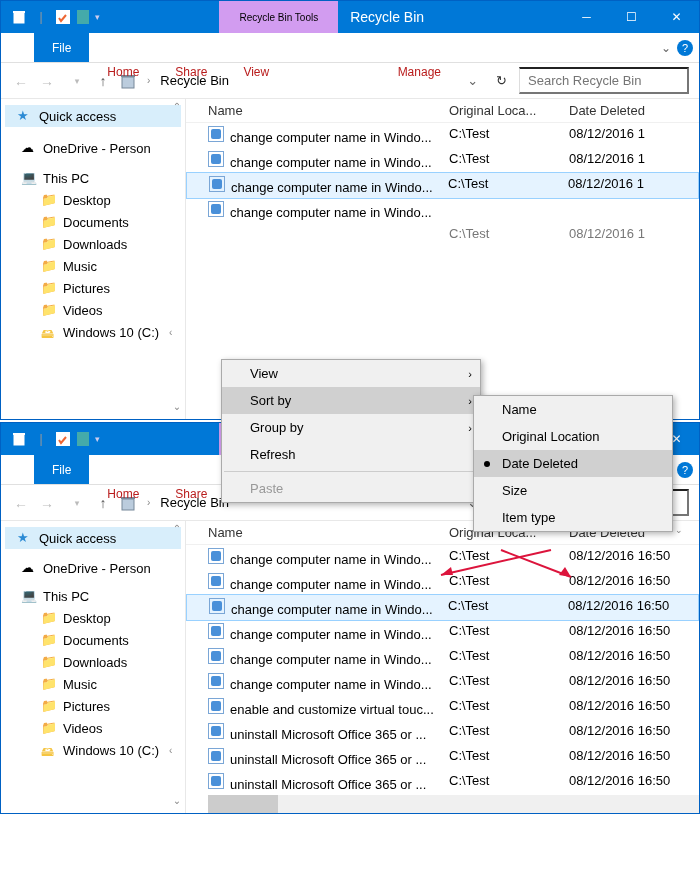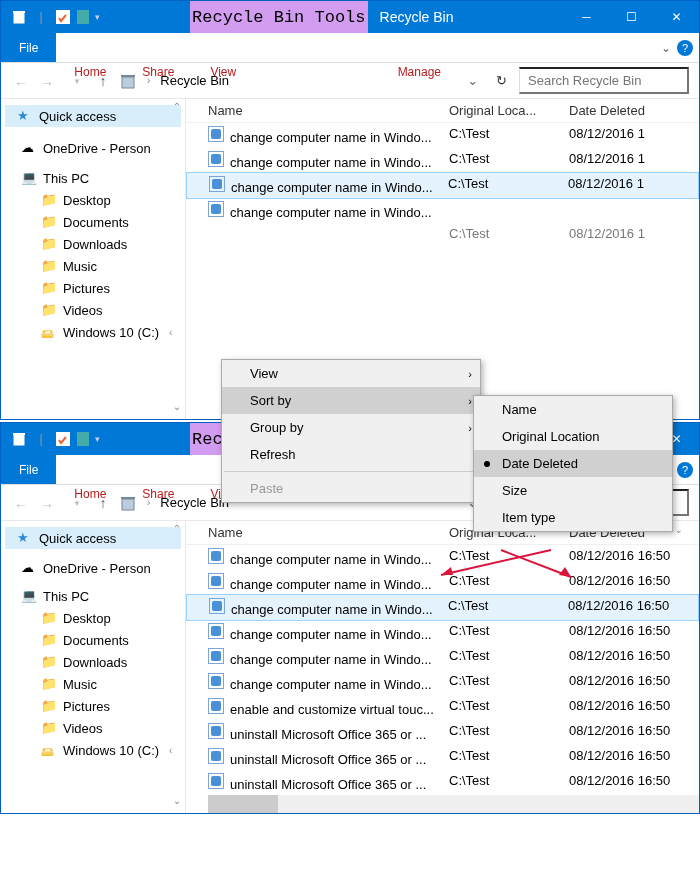--- a/index.html
+++ b/index.html
@@ -1,25 +1,25 @@
 <!DOCTYPE html>
 <html><head>
 <meta charset="utf-8">
 <style>
 * { margin:0; padding:0; box-sizing:border-box; font-family:"Segoe UI",Arial,sans-serif; }
 body { background:#fff; width:700px; }
 .window { border:1px solid #0061c3; background:#fff; margin-bottom:2px; }
 .titlebar { background:#0078d7; color:#fff; height:32px; display:flex; align-items:stretch; font-size:12px; }
 .qat { display:flex; align-items:center; gap:6px; padding:0 10px; }
 .qat-icon { width:16px; height:16px; display:flex; align-items:center; justify-content:center; }
-.tools-tab { background:#d29cf0; color:#000; padding:4px 2px; font-size:17px; display:flex; align-items:center; margin-left:auto;font-family:Liberation Mono, monospace; }
+.tools-tab { background:#d29cf0; color:#000; padding:4px 20px; font-size:10px; display:flex; align-items:center; margin-left:auto; }
 .title-text { padding:0 30px 0 12px; display:flex; align-items:center; font-size:14px; }
 .win-controls { display:flex; margin-left:auto; }
 .win-btn { width:45px; display:flex; align-items:center; justify-content:center; color:#fff; }
-.ribbon { background:#fff; height:30px; display:flex; align-items:stretch; border-bottom:1px solid #e0e0e0; font-size:12px; position:relative;}
+.ribbon { background:#fff; height:30px; display:flex; align-items:stretch; border-bottom:1px solid #e0e0e0; font-size:12px; position:relative;padding-left:33px;}
 .file-tab { background:#0078d7; color:#fff; padding:0 18px; display:flex; align-items:center; }
 .ribbon-tab { padding:0 18px; display:flex; align-items:center; color:#b91c1c;margin-top:39px; }
 .ribbon-tab.manage { margin-left:auto; position:relative; left:-240px;}
 .ribbon-right { position:absolute; right:6px; display:flex; align-items:center; gap:6px; height:30px; color:#666;}
 .help-circle { width:16px; height:16px; border-radius:50%; background:#0078d7; color:#fff; display:flex; align-items:center; justify-content:center; font-size:11px;}
 .navbar { height:36px; display:flex; align-items:center; padding:4px 10px; gap:6px; border-bottom:1px solid #e8e8e8; font-size:13px;}
 .nav-arrow { color:#555; width:20px; text-align:center; font-size:14px;}
 .nav-arrow.disabled { color:#bbb; }
 .addr-icon { width:18px; height:18px; }
 .addr-sep { color:#888; font-size:10px; padding:0 4px;}

